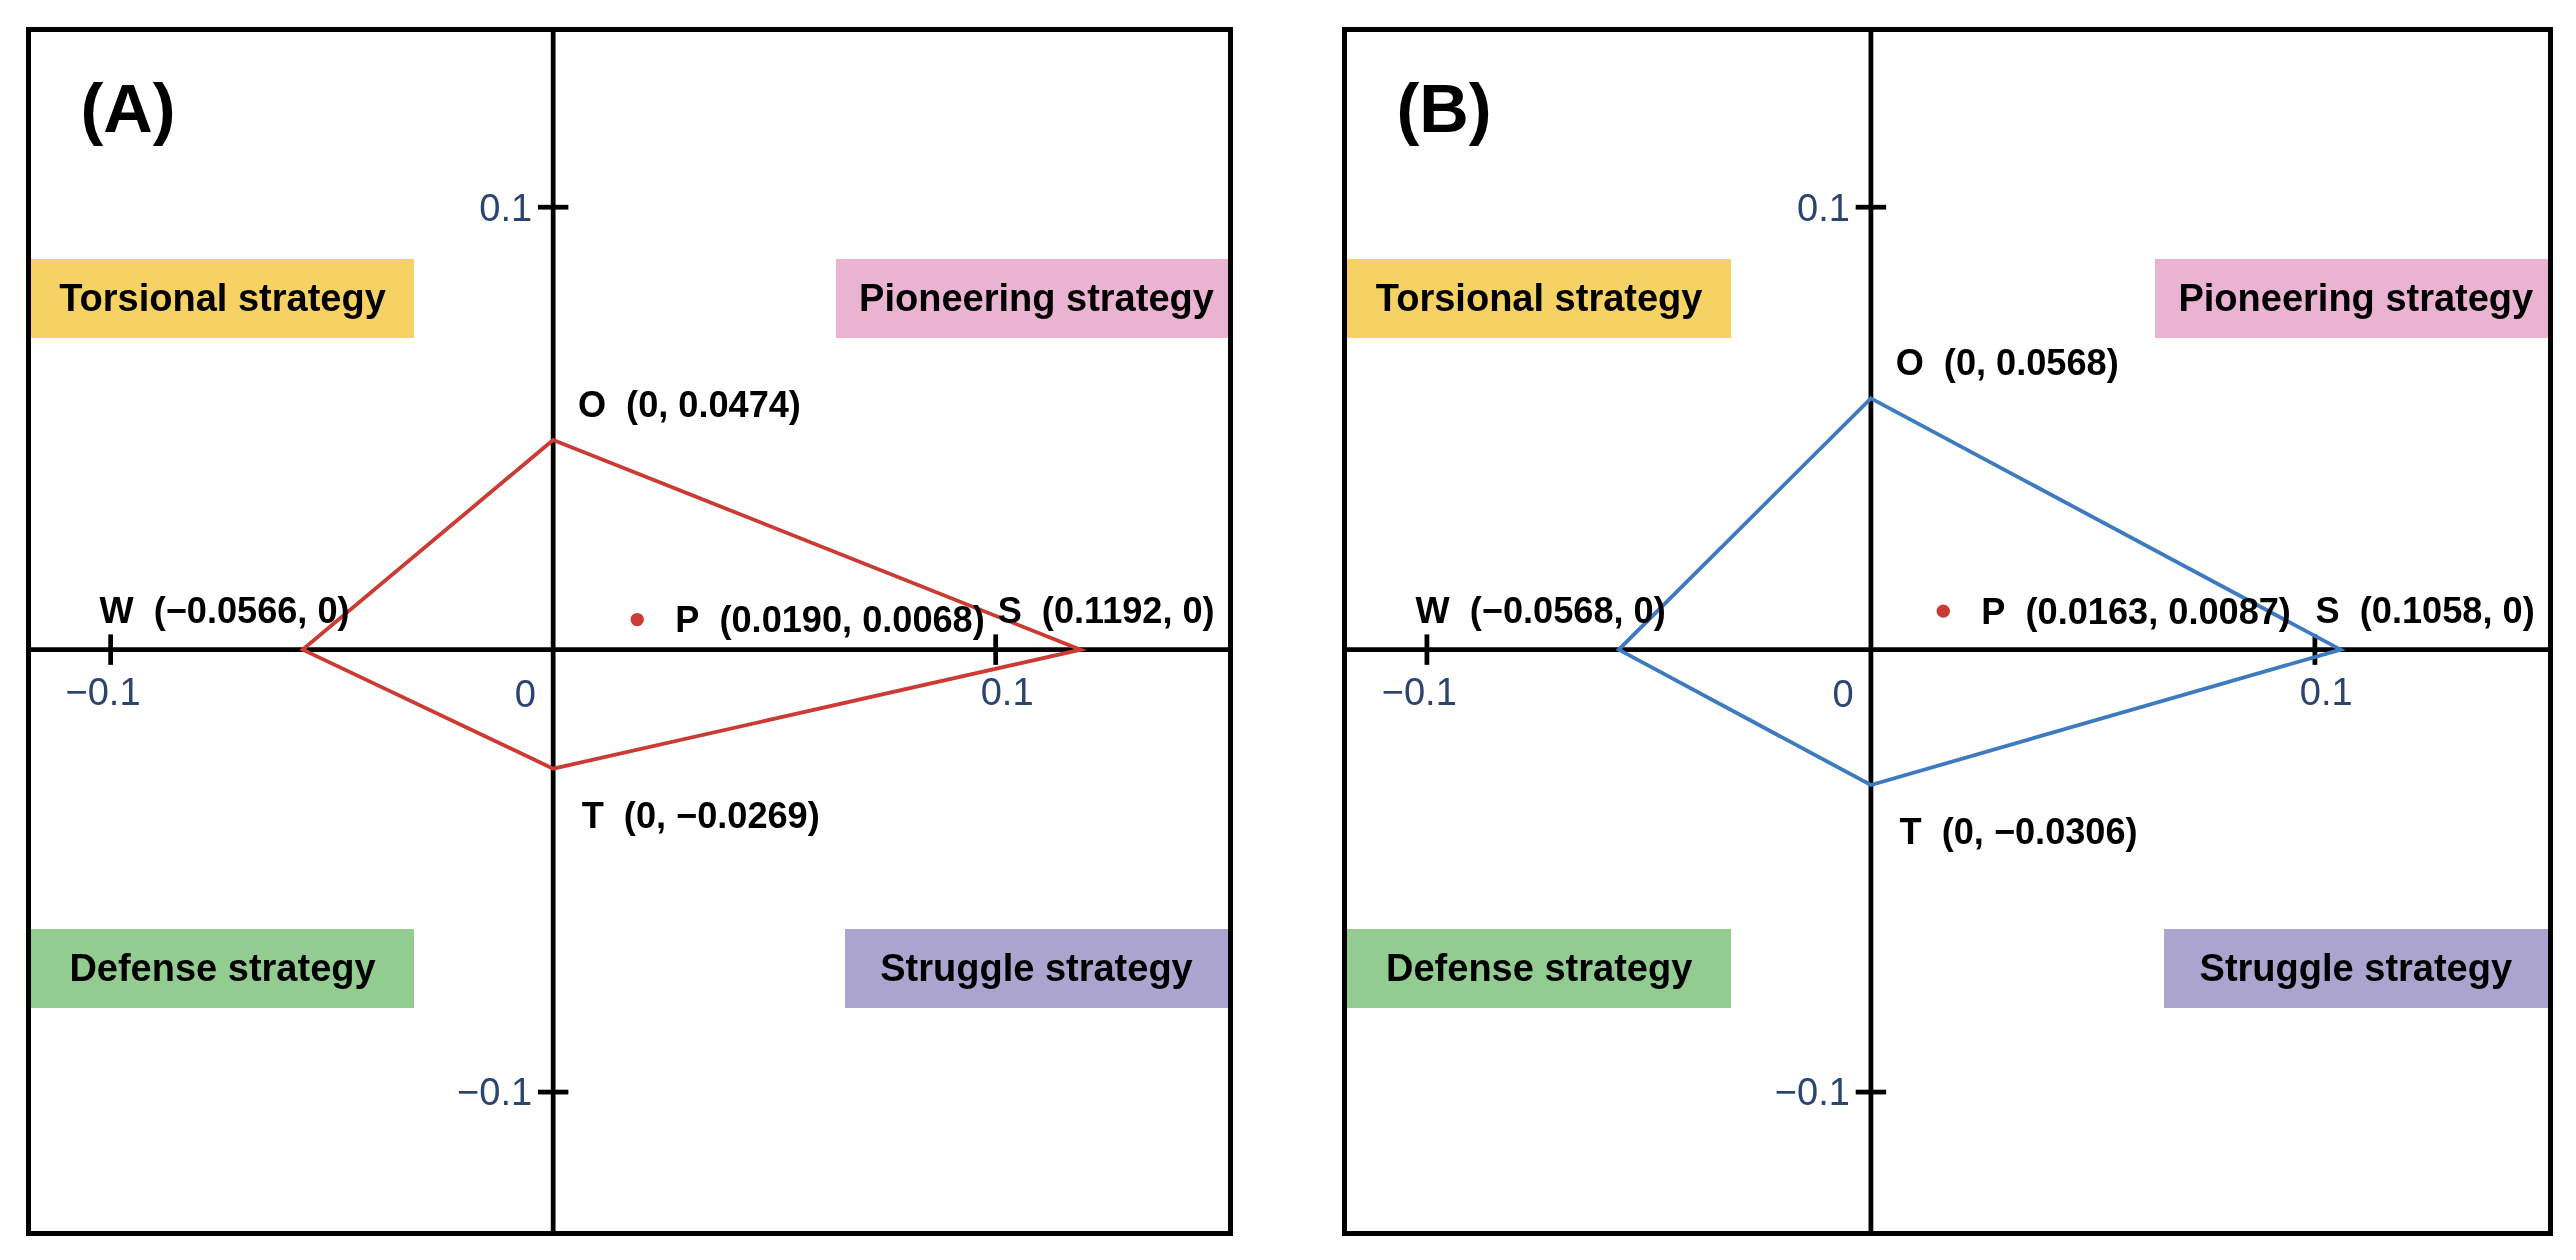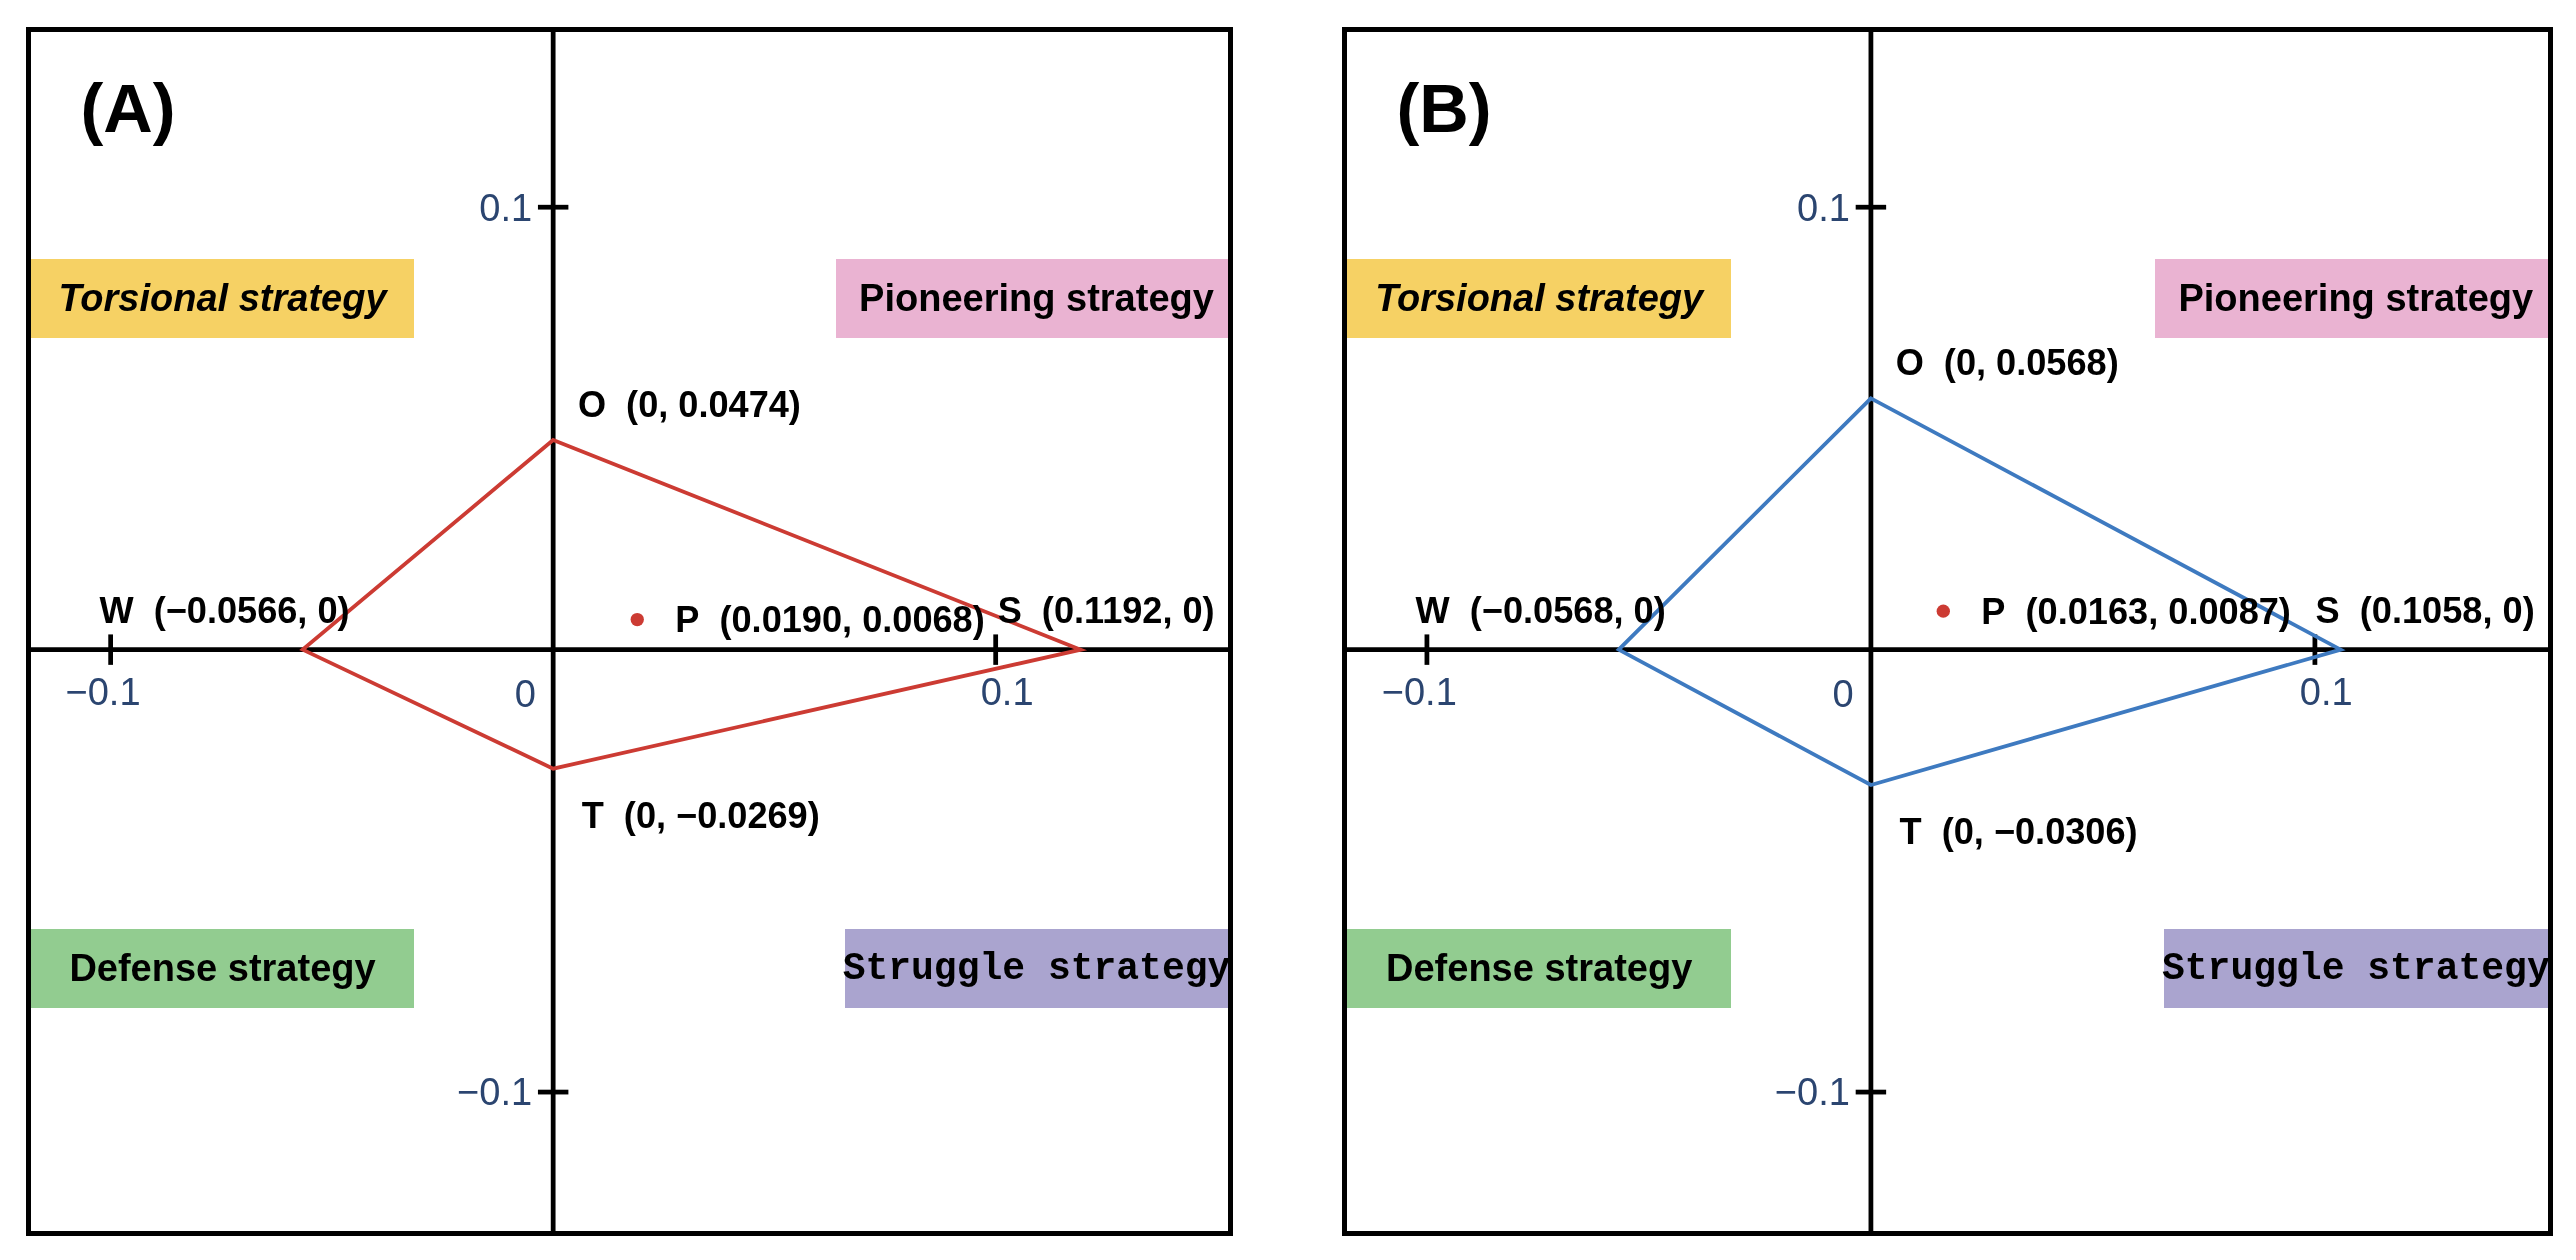--- a/index.html
+++ b/index.html
@@ -6,24 +6,24 @@
   .figure{position:relative;width:2576px;height:1260px;background:#ffffff;
           font-family:"Liberation Sans","DejaVu Sans",sans-serif;}
   .panel{position:absolute;top:27px;height:1209px;border:5.8px solid #000;
          box-sizing:border-box;background:#fff;}
   .panel-a{left:26px;width:1207px;}
   .panel-b{left:1342px;width:1211px;}
   .panel svg{position:absolute;left:0;top:0;width:100%;height:100%;}
   .qlabel{position:absolute;height:6.6%;width:32%;display:flex;
           align-items:center;justify-content:center;
           font-weight:bold;font-size:38px;color:#000;white-space:nowrap;}
-  .qlabel.tl{left:0;top:18.9%;font-style:italic;}
+  .qlabel.tl{left:0;top:18.9%;}
   .qlabel.tr{right:0;top:18.9%;padding-left:9px;}
   .qlabel.bl{left:0;top:74.8%;}
-  .qlabel.br{right:0;top:74.8%;font-family:Liberation Mono, monospace;}
+  .qlabel.br{right:0;top:74.8%;}
 </style>
 </head>
 <body>
 
 <div class="figure">
 
   <section class="panel panel-a">
     <svg viewBox="0 0 1258 1260" preserveAspectRatio="none">
         <line x1="0" y1="649.0627306273063" x2="1258" y2="649.0627306273063" stroke="#000000" stroke-width="5"></line>
         <line x1="548.7763401109057" y1="0" x2="548.7763401109057" y2="1260" stroke="#000000" stroke-width="5"></line>

